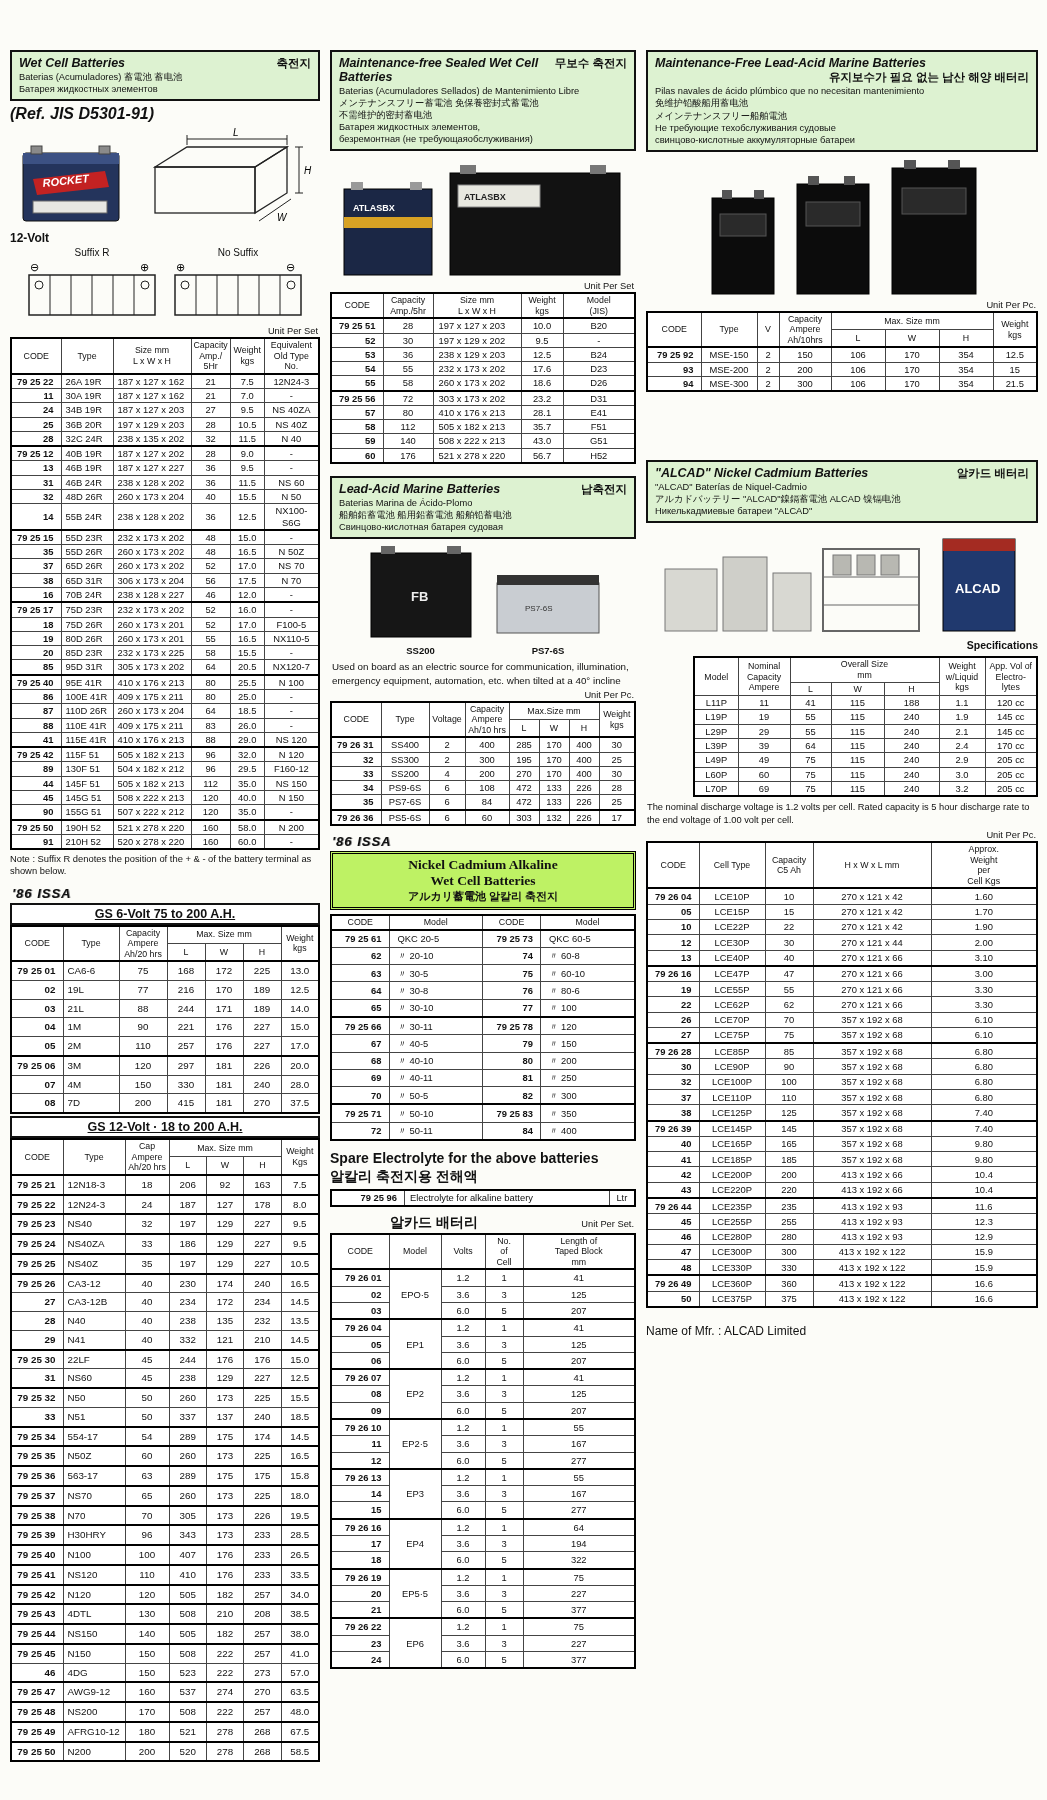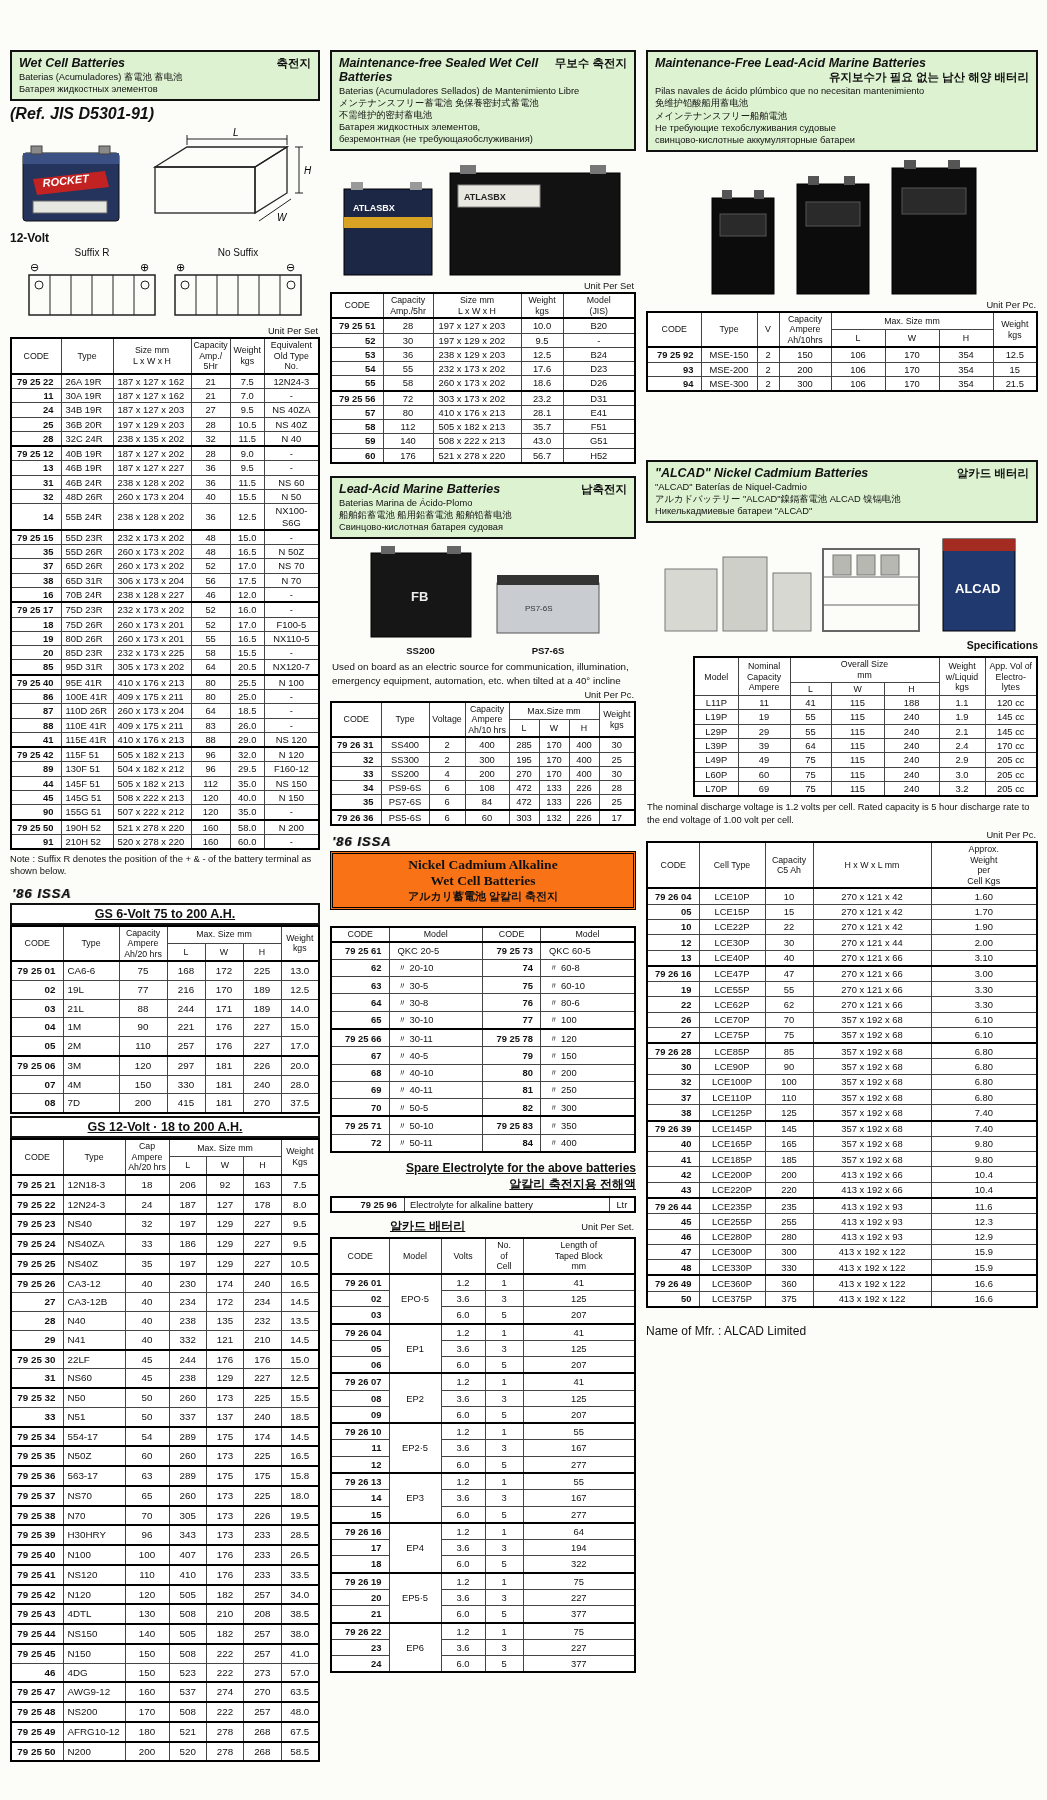--- a/index.html
+++ b/index.html
@@ -46,22 +46,22 @@
   .sec-title { border:2px solid #111; text-align:center; font-weight:bold; font-size:12.5px;
                padding:2px 0; margin:2px 0 0 0; text-decoration:underline; background:#fff; }
   .note { font-size:9.4px; margin-top:3px; line-height:1.3; }
   .ref { font-weight:bold; font-style:italic; font-size:16px; margin:2px 0; }
   .volt { font-weight:bold; font-size:12px; margin:2px 0; }
   .illus { display:flex; gap:10px; align-items:flex-end; justify-content:center; margin:4px 0; }
   .cap { text-align:center; font-size:9.5px; font-weight:bold; }
   .suffix-row { display:flex; gap:14px; justify-content:center; margin:2px 0; }
   .sx-label { text-align:center; font-size:10px; margin-bottom:1px; }
   .usage { font-size:9.8px; line-height:1.35; margin:3px 2px; }
-  .center-head { text-align:right; font-weight:bold; font-size:12px; line-height:1.3; margin-top:8px;text-decoration:underline; }
-  .dbl-box { border:3px double #000; background:#f97316; padding:3px 5px; text-align:center; margin-bottom:16px; }
+  .center-head { text-align:left; font-weight:bold; font-size:14px; line-height:1.3; margin-top:8px; }
+  .dbl-box { border:3px double #000; background:#bef264; padding:3px 5px; text-align:center; margin-bottom:4px; }
   .dbl-box .l1 { font-family:"Liberation Serif", serif; font-weight:bold; font-size:13.5px; }
   .dbl-box .l2 { font-weight:bold; font-size:11px; }
   .spec-label { text-align:right; font-size:10.5px; font-weight:bold; margin:3px 0 5px 0; }
   .small-note { font-size:9.3px; line-height:1.35; margin:4px 1px; }
   .mfr { font-size:12px; margin-top:16px; }
   .flexline { display:flex; justify-content:space-between; align-items:baseline; }
   .gap { height:10px; }
 </style>
 </head>
 <body>

